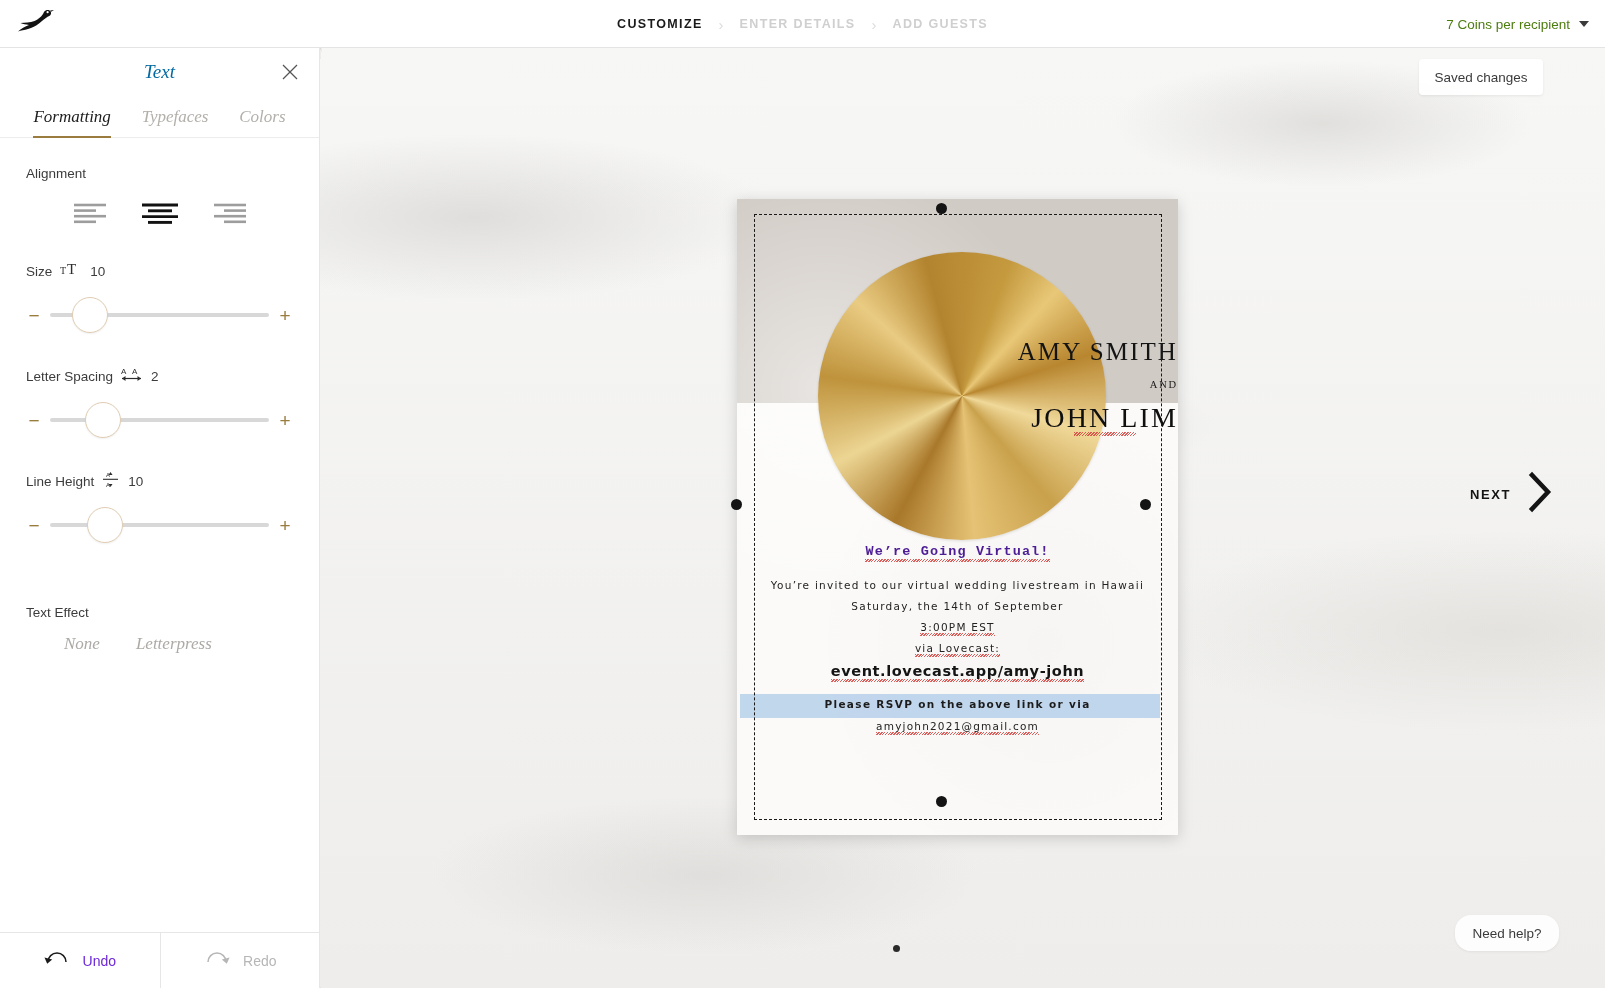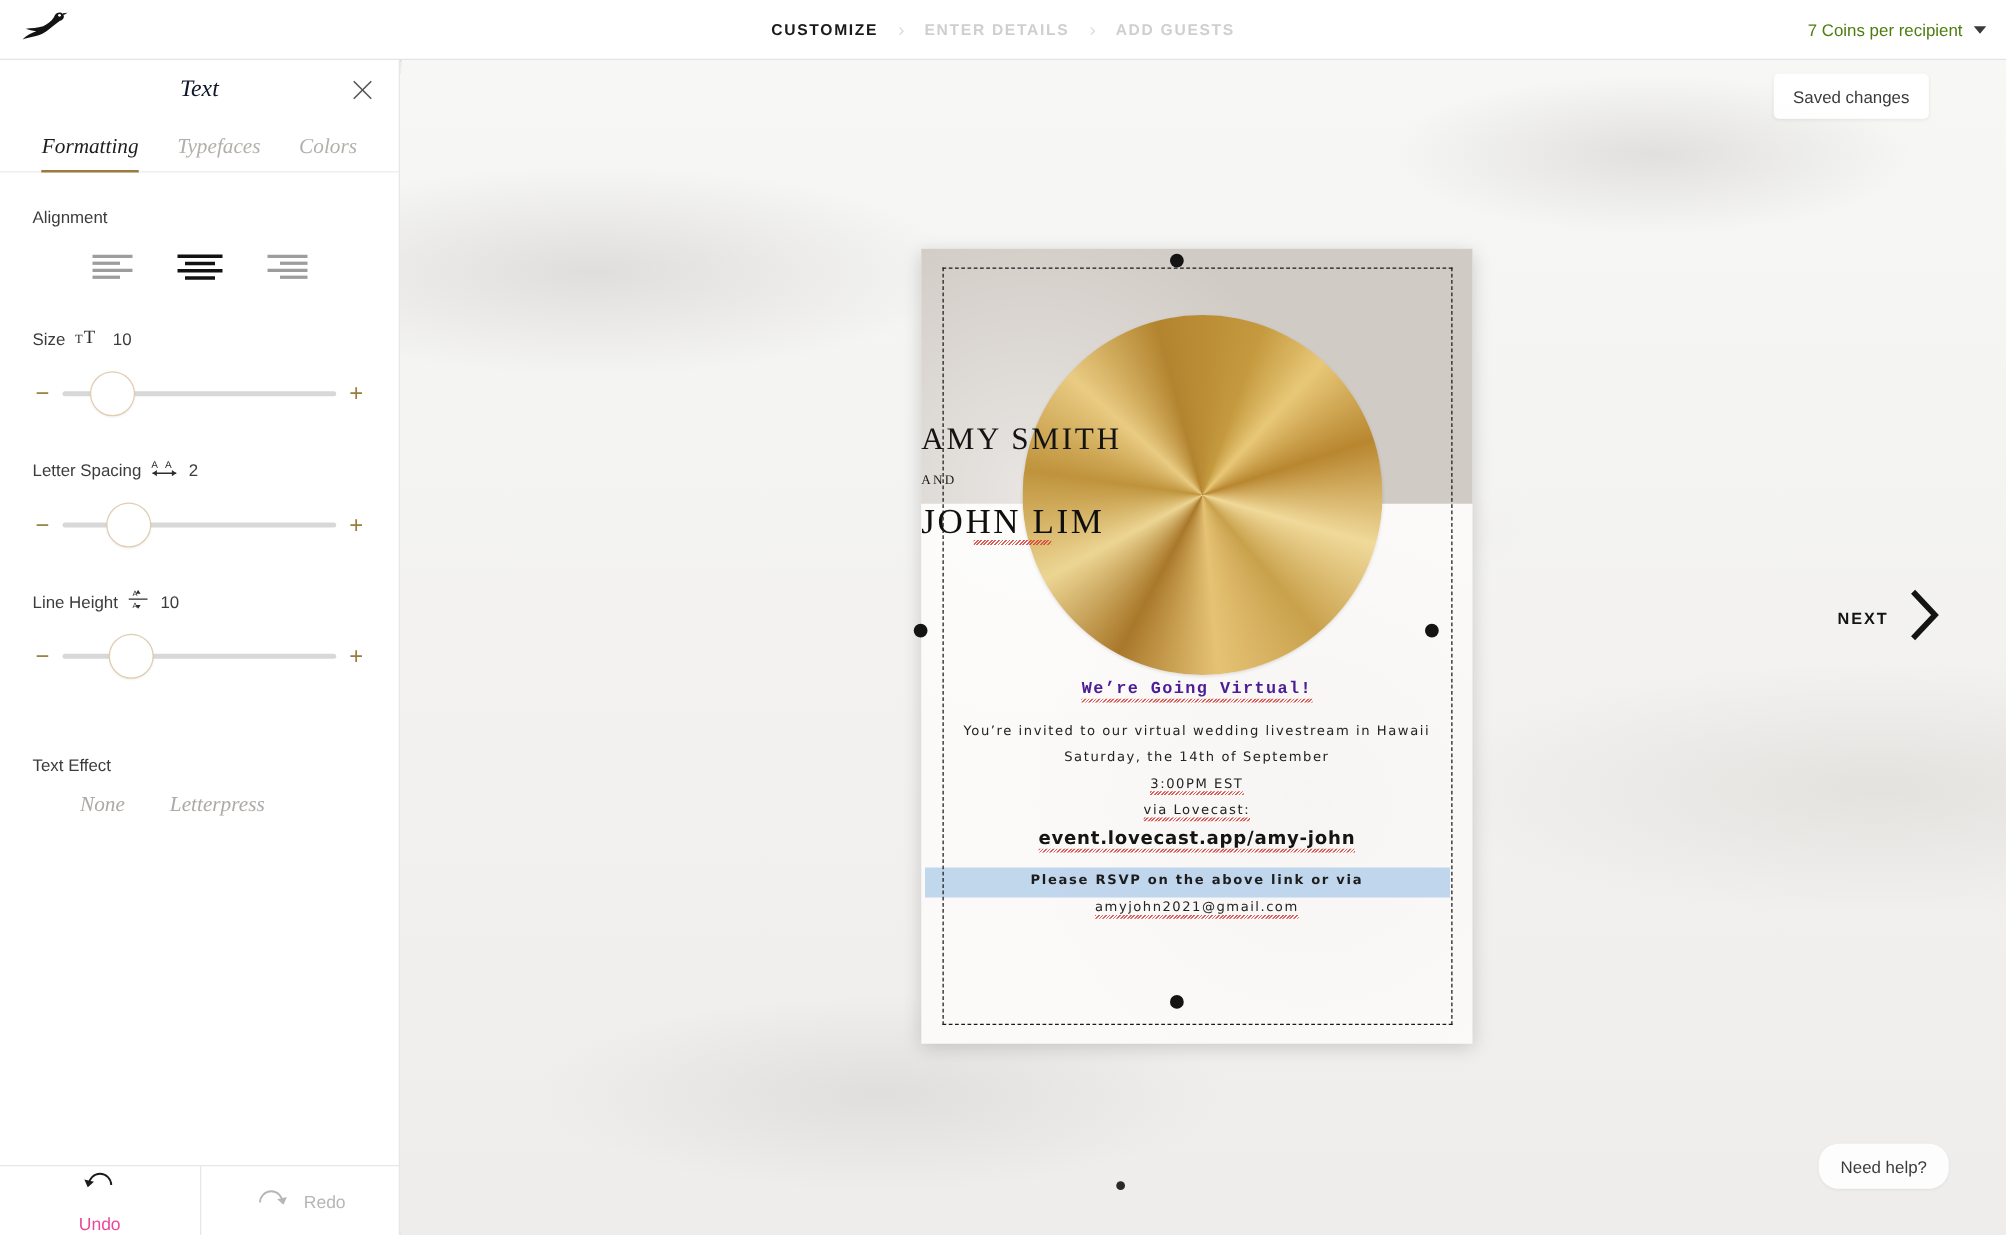--- a/index.html
+++ b/index.html
@@ -60,21 +60,21 @@
   .panel {
     position: absolute; left: 0; top: 48px; width: 320px; height: 940px;
     background: #fff; border-right: 1px solid #e6e6e6;
   }
   .panel-head {
     position: relative; height: 48px; display: flex;
     align-items: center; justify-content: center;
   }
   .panel-title {
     font-family: "Liberation Serif", serif; font-style: italic;
-    font-size: 19px; color: #0f172a;
+    font-size: 19px; color: #0369a1;
   }
   .panel-close {
     position: absolute; right: 18px; top: 13px; width: 22px; height: 22px;
     cursor: pointer;
   }
   .tabs {
     display: flex; align-items: flex-end; justify-content: space-around;
     padding: 0 18px; height: 42px; border-bottom: 1px solid #ececec;
   }
   .tab {
@@ -122,21 +122,21 @@
 
   
   .panel-footer {
     position: absolute; left: 0; bottom: 0; width: 320px; height: 56px;
     border-top: 1px solid #e6e6e6; display: flex;
   }
   .foot-btn {
     flex: 1; display: flex; align-items: center; justify-content: center;
     gap: 13px; font-size: 14px; cursor: pointer;
   }
-  .foot-btn.enabled { color: #ec4899; flex-direction: column; }
+  .foot-btn.enabled { color: #6d28d9; }
   .foot-btn.disabled { color: #b6b6b6; cursor: default; }
   .foot-div { width: 1px; background: #e6e6e6; }
 
   
   .card {
     position: absolute; left: 737px; top: 199px; width: 441px; height: 636px;
     background: #fbfaf8;
     box-shadow: 0 3px 14px rgba(0,0,0,.17);
   }
   .card-top-band {
@@ -155,21 +155,21 @@
     border-radius: 50%;
     border: 8px solid transparent;
     background:
       linear-gradient(#fff0,#fff0) padding-box,
       conic-gradient(from 20deg,
         #c59a3f 0deg, #e8c878 22deg, #b8862f 52deg, #f0d99a 86deg,
         #c9a14c 120deg, #e5c275 155deg, #a9782a 188deg, #ecd593 222deg,
         #bf933c 258deg, #e9cb82 292deg, #b3842f 325deg, #c59a3f 360deg) border-box;
     box-shadow: 0 1px 3px rgba(0,0,0,.12);
   }
-  .names { position: absolute; left: 0; right: 0; top: 140px; text-align: left; }
+  .names { position: absolute; left: 0; right: 0; top: 140px; text-align: right; }
   .name-1 {
     font-family: "Liberation Serif", serif; font-size: 25px;
     letter-spacing: 2.1px; color: #141414; line-height: 1;
   }
   .name-and {
     font-family: "Liberation Serif", serif; font-size: 10.5px;
     letter-spacing: 1.8px; color: #1a1a1a; margin-top: 15px;
   }
   .name-2 {
     font-family: "Liberation Serif", serif; font-size: 28px;

